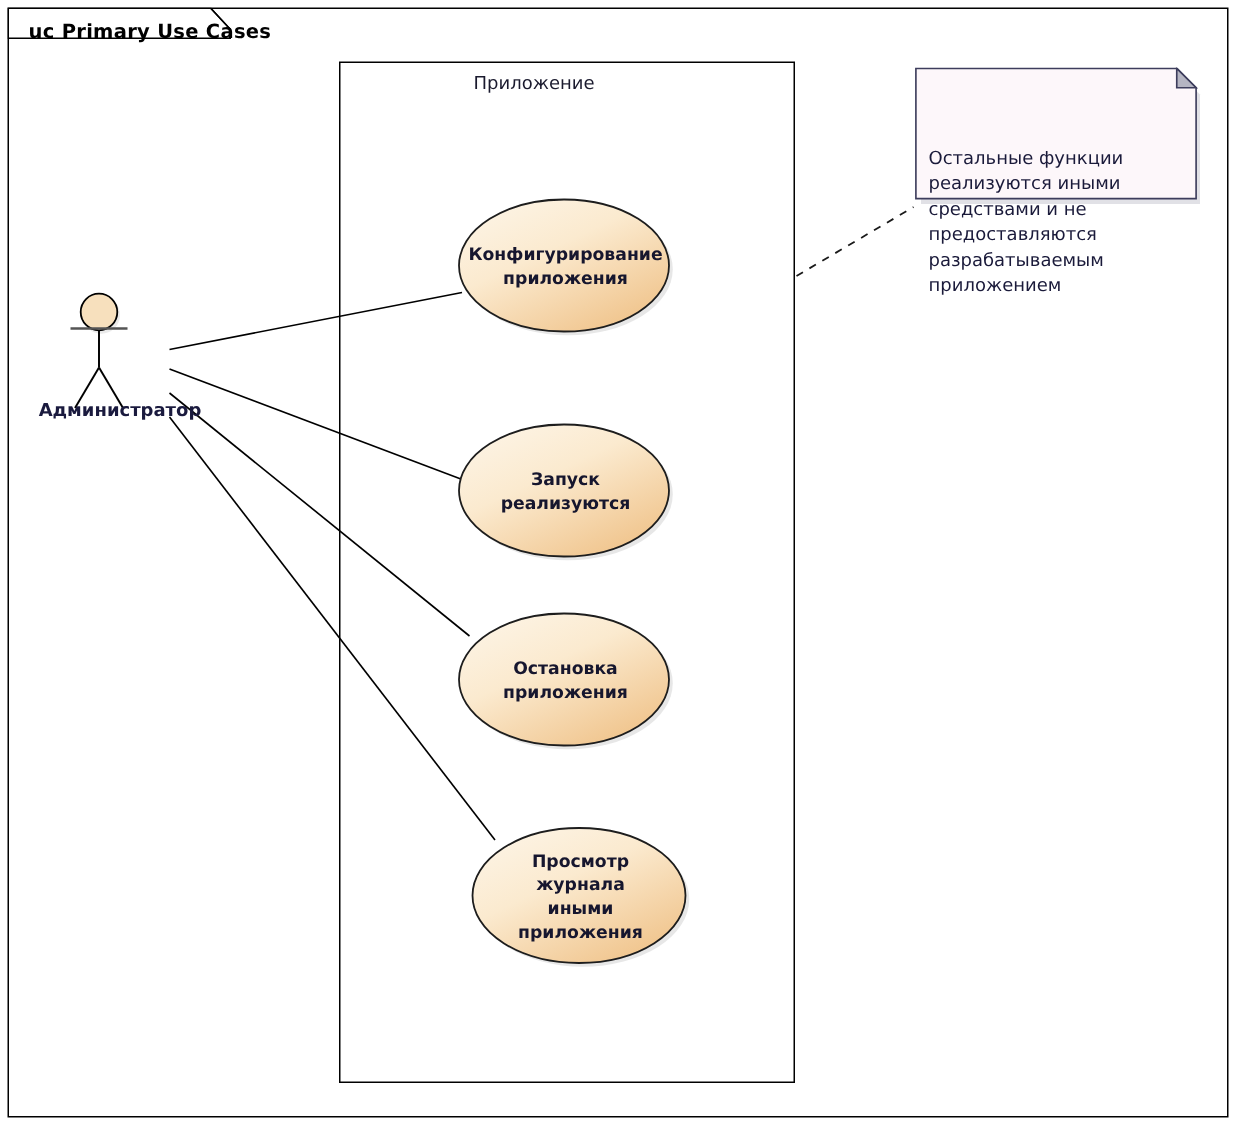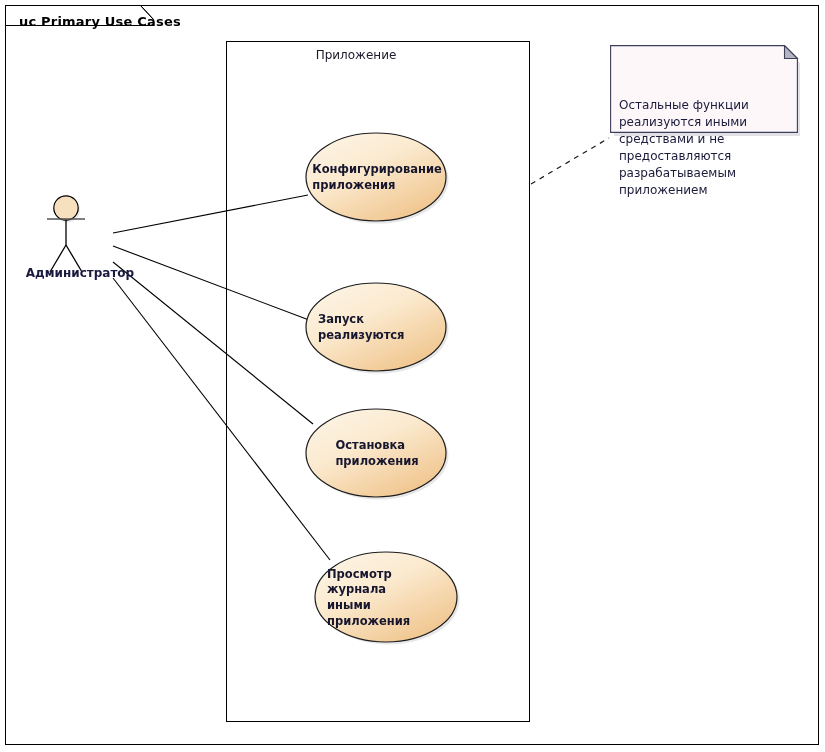--- a/index.html
+++ b/index.html
@@ -107,21 +107,21 @@
   }
   .usecase-label {
     position: absolute;
     left: 0;
     top: 0;
     width: 100%;
     height: 100%;
     display: flex;
     align-items: center;
     justify-content: center;
-    text-align: left;
+    text-align: center;
     font-size: 11.5px;
     font-weight: bold;
     color: #16162e;
     line-height: 1.35;
     padding: 0 16px;
     box-sizing: border-box;
   }
 
   
   #note {

